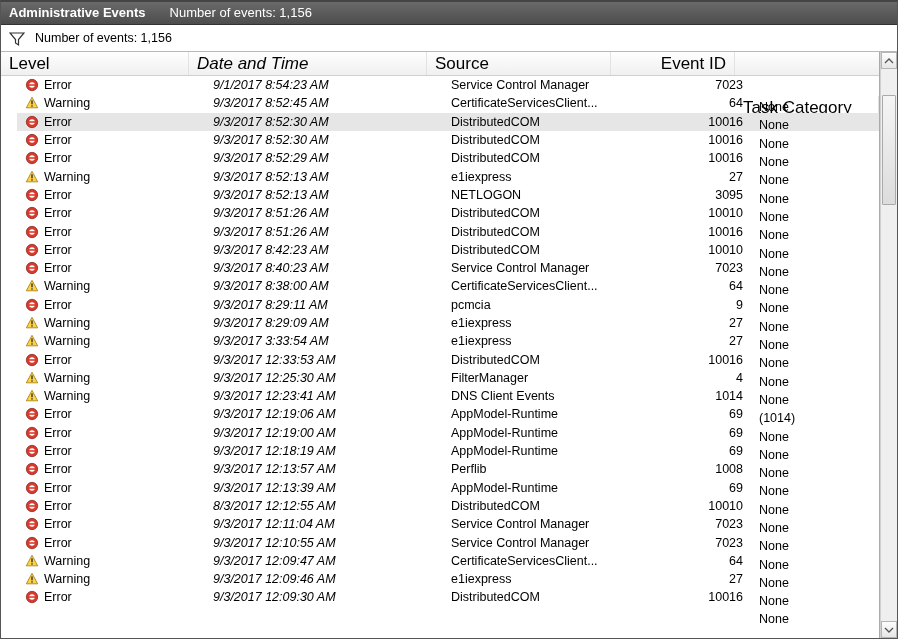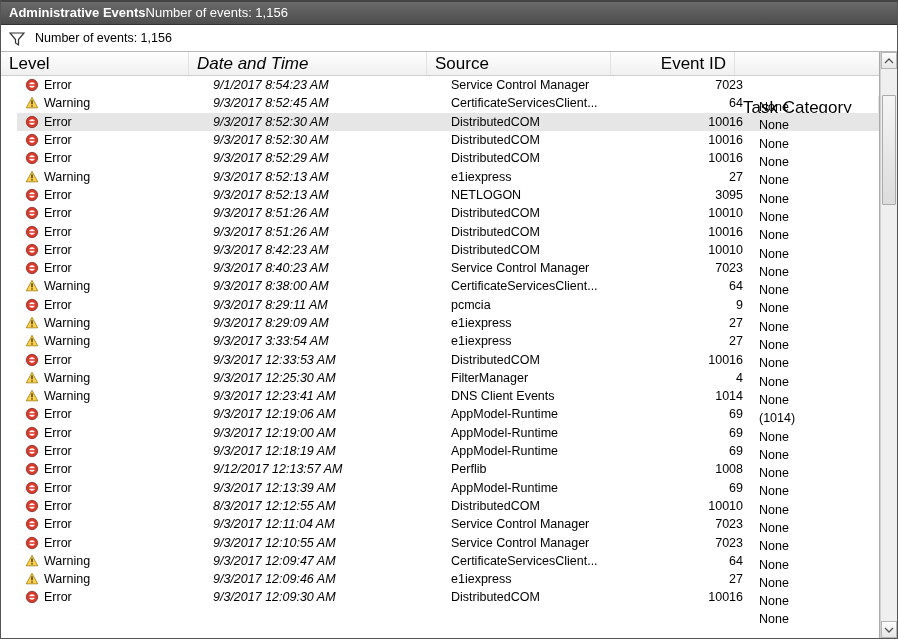--- a/index.html
+++ b/index.html
@@ -3,21 +3,21 @@
 <meta charset="utf-8">
 <style>
   * { box-sizing: border-box; font-family: "Segoe UI", Tahoma, sans-serif; }
   html, body { margin:0; padding:0; height:100%; }
   body { background:#fff; width:898px; height:639px; overflow:hidden; color:#000; font-size:12.5px; }
 
   .outer { width:898px; height:639px; border:1px solid #555; border-top:2px solid #444; display:flex; flex-direction:column; }
 
   .titlebar {
     background: linear-gradient(#6a6a6a 0%, #5b5b5b 50%, #4d4d4d 100%);
-    color:#fff; display:flex; align-items:center; gap:0;
+    color:#fff; display:flex; align-items:center; gap:24px;
     padding:3px 8px 4px 8px; font-size:13px;
     border-bottom:1px solid #333;
   }
   .titlebar .title { font-weight:600; }
 
   .filterbar {
     display:flex; align-items:center; gap:12px;
     padding:6px 8px; border-bottom:1px solid #b8b8b8;
     background:#fff;
   }
@@ -392,21 +392,21 @@
           </div>
           <div class="row">
             <div class="col col-level">
               <span class="icon"><svg viewBox="0 0 16 16" width="14" height="14">
                   <circle cx="8" cy="8" r="6.5" fill="#d93a2b" stroke="#7a1f16" stroke-width="0.8"></circle>
                   <circle cx="8" cy="8" r="3.2" fill="#fff"></circle>
                   <rect x="4.3" y="7.1" width="7.4" height="1.8" fill="#d93a2b"></rect>
                 </svg></span>
               <span>Error</span>
             </div>
-            <div class="col col-datetime">9/12/2017 12:13:57 AM</div>
+            <div class="col col-datetime">9/3/2017 12:13:57 AM</div>
             <div class="col col-source">Perflib</div>
             <div class="col col-eventid">1008</div>
             <div class="col col-task">None</div>
           </div>
           <div class="row">
             <div class="col col-level">
               <span class="icon"><svg viewBox="0 0 16 16" width="14" height="14">
                   <circle cx="8" cy="8" r="6.5" fill="#d93a2b" stroke="#7a1f16" stroke-width="0.8"></circle>
                   <circle cx="8" cy="8" r="3.2" fill="#fff"></circle>
                   <rect x="4.3" y="7.1" width="7.4" height="1.8" fill="#d93a2b"></rect>

